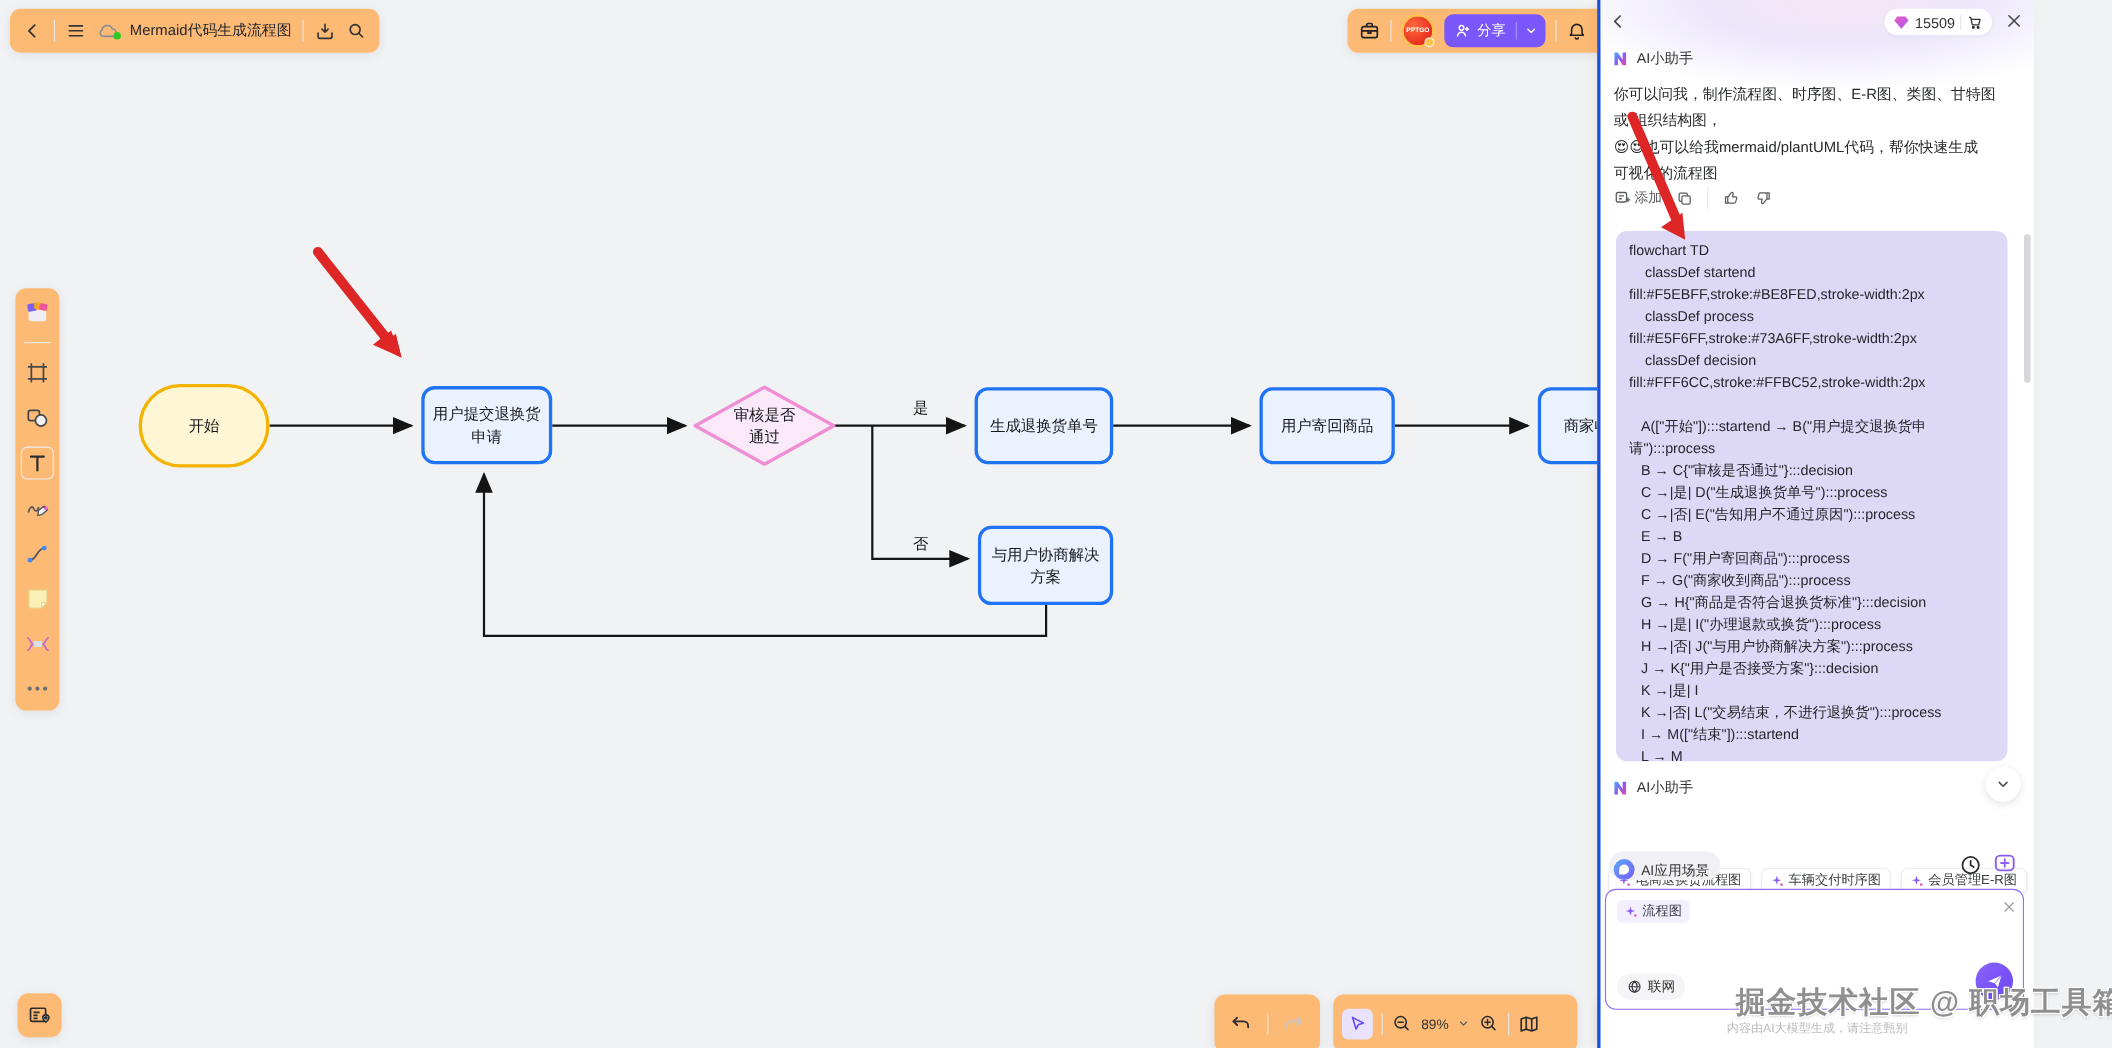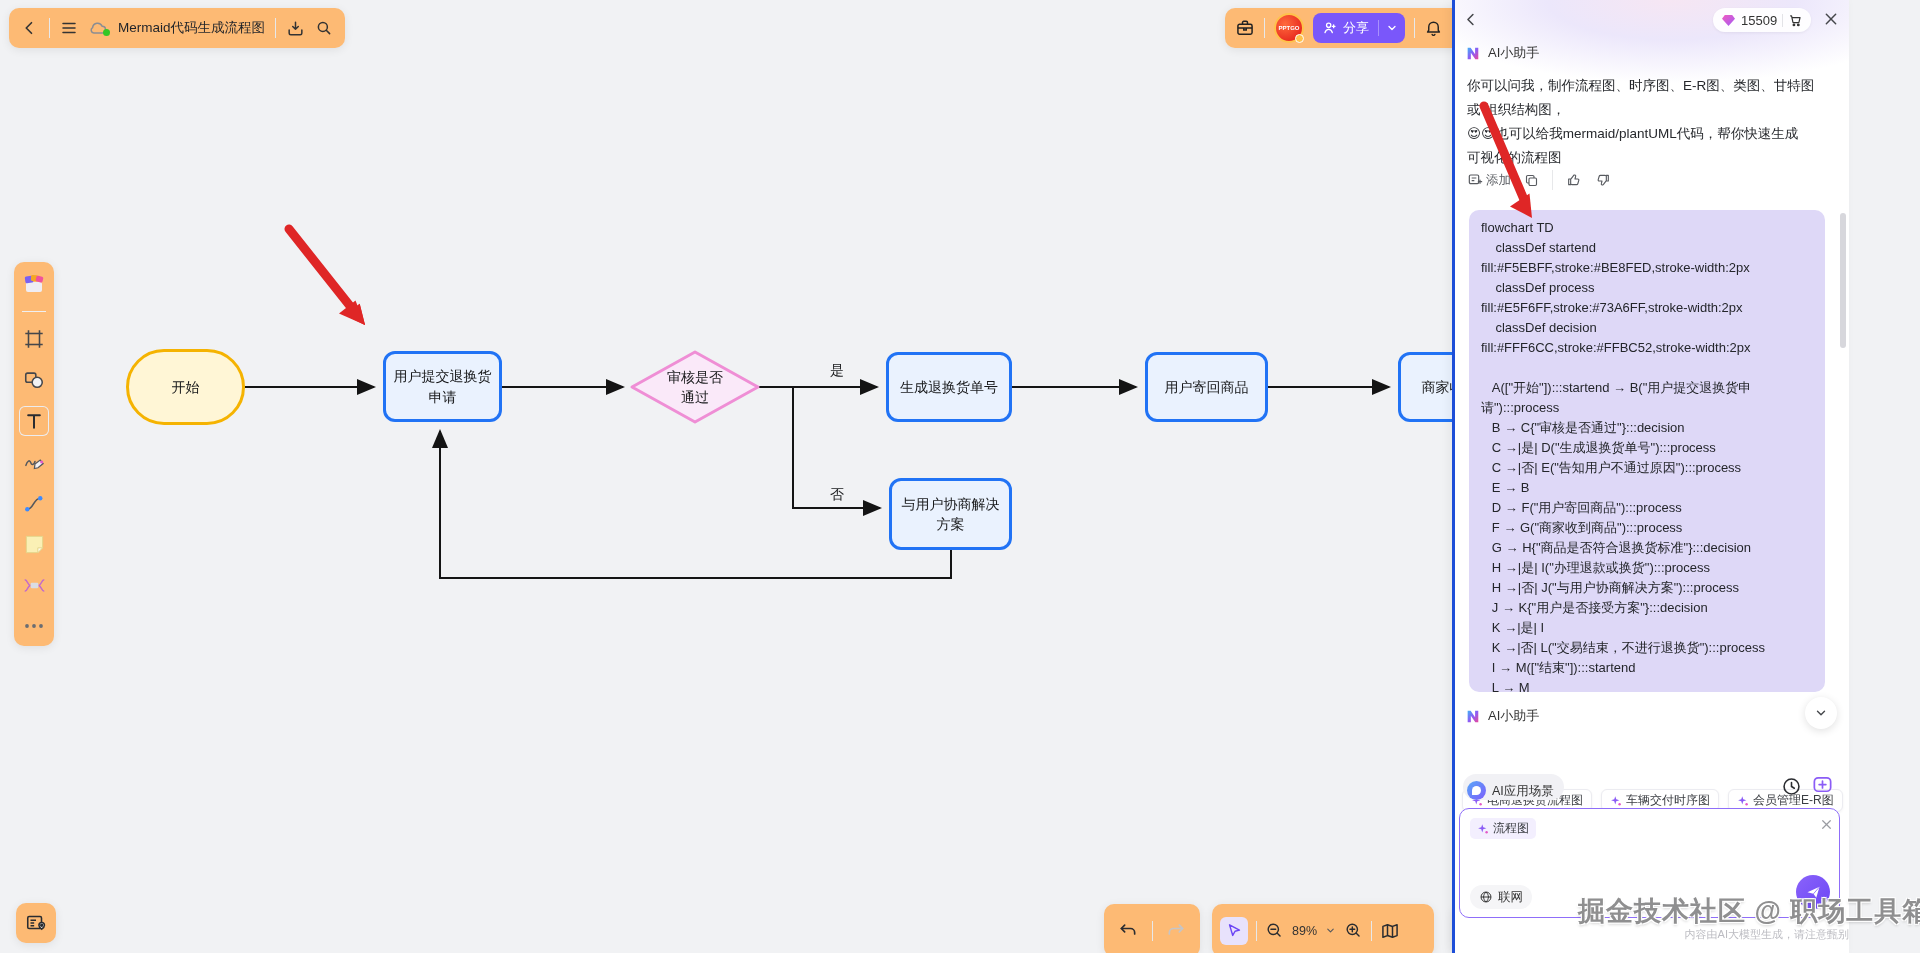--- a/index.html
+++ b/index.html
@@ -55,21 +55,21 @@
   #scene-pill { left:8px; top:774px; height:26px; background:#F1F1F5; border-radius:14px; padding:0 10px 0 4px; gap:6px; font-size:12.5px; color:#333;align-items:flex-end; }
   #scene-logo { width:19px; height:19px; border-radius:50%; background:linear-gradient(135deg,#59A8F8,#7C5CFC); position:relative; }
   #scene-logo::after { content:""; position:absolute; left:5px; top:5px; width:9px; height:9px; border-radius:50% 50% 50% 0; background:#fff; }
   #history-btn { left:326px; top:776px; }
   #newchat-btn { left:356px; top:774px; }
   #input-box { left:4px; top:808px; width:381px; height:110px; background:#fff; border:1.5px solid #8F6EF9; border-radius:10px; }
   #input-tag { left:10px; top:9px; height:21px; background:#F3EFFE; border-radius:5px; padding:0 7px; gap:4px; font-size:12px; color:#3A3D42; }
   #tag-close { left:360px; top:9px; color:#9A9CA2; font-size:14px; }
   #net-pill { left:10px; top:76px; height:24px; background:#F5F5F7; border-radius:13px; padding:0 9px; gap:5px; font-size:12.5px; color:#333; }
   #send-btn { left:336px; top:66px; width:34px; height:34px; border-radius:50%; background:linear-gradient(135deg,#8A63FA,#6C46F5); }
-  #disclaimer { left:0; top:927px; width:100%; text-align:right; font-size:11px; color:#BCBCC2; }
+  #disclaimer { left:0; top:927px; width:100%; text-align:center; font-size:11px; color:#BCBCC2; }
 
   
   .node { position:absolute; display:flex; align-items:center; justify-content:center; text-align:center; font-size:14px; line-height:1.45; color:#17181A; z-index:2; }
   .proc { background:#EAF2FE; border:3px solid #2173F5; border-radius:12px; }
   .edge-label { position:absolute; background:#F1F2F4; font-size:14px; color:#17181A; padding:0 4px; z-index:2; }
   #watermark { left:1578px; top:893px; z-index:40; font-size:27px; font-weight:bold; color:#8F8F90; letter-spacing:1px; white-space:nowrap;
     text-shadow:-1px -1px 0 #fff,1px -1px 0 #fff,-1px 1px 0 #fff,1px 1px 0 #fff,0 2px 3px rgba(0,0,0,.18); }
   #overlay-svg, #flow-svg { position:absolute; left:0; top:0; pointer-events:none; }
   #flow-svg { z-index:1; }
   #overlay-svg { z-index:30; }

